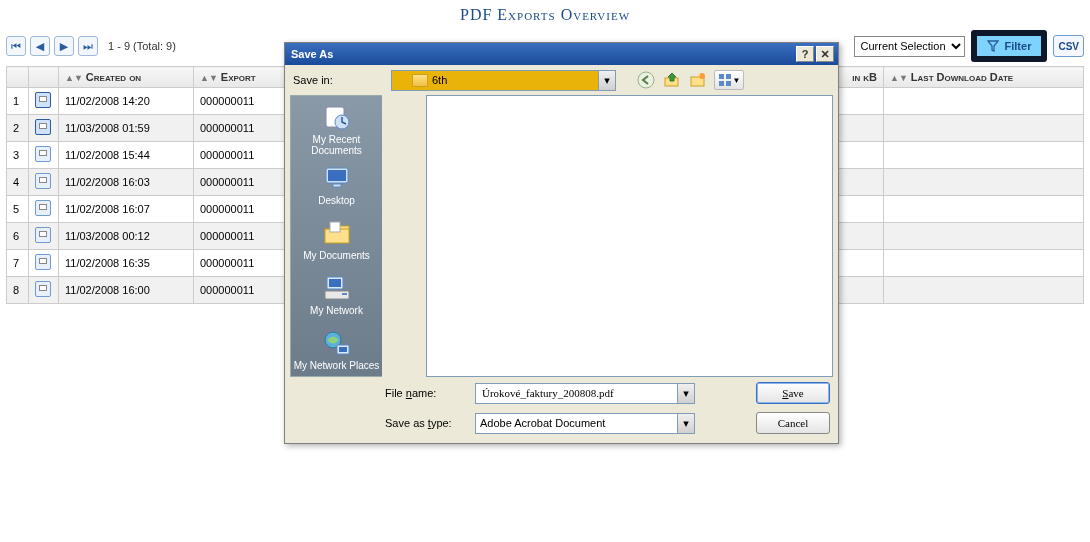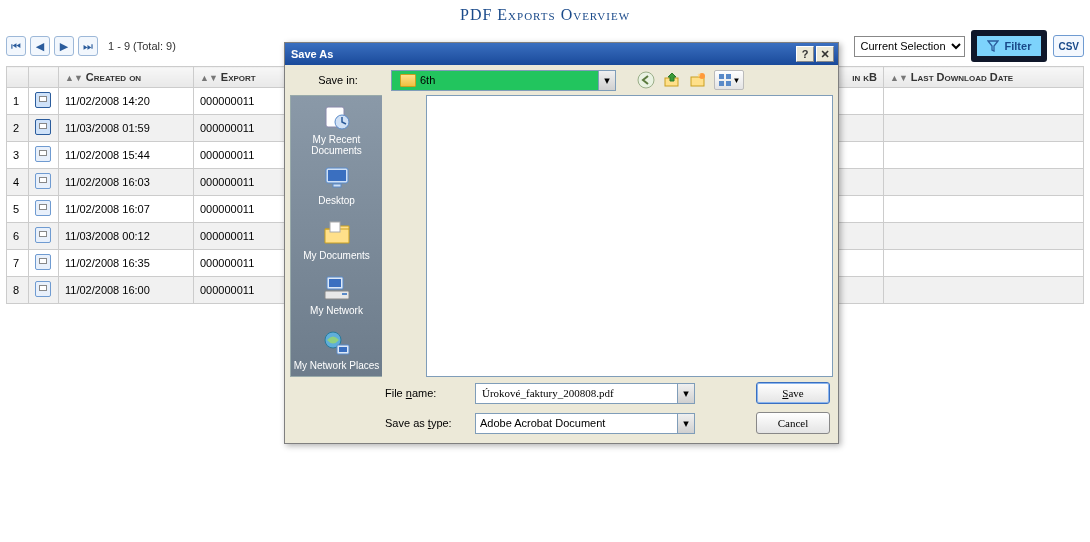--- a/index.html
+++ b/index.html
@@ -161,30 +161,30 @@
     cursor: pointer;
     font-weight: bold;
   }
   .dlg-header {
     display: flex;
     align-items: center;
     height: 30px;
     padding: 0 8px;
     gap: 8px;
   }
-  .dlg-header label { width: 90px; text-align: center; color: #000; }
+  .dlg-header label { width: 90px; text-align: left; color: #000; }
   .savein-select {
     flex: 0 0 225px;
     height: 21px;
     border: 1px solid #7f9db9;
-    background: #22c55e;
+    background: #eab308;
     display: flex;
     align-items: center;
     position: relative;
-    padding-left: 8px;
+    padding-left: 20px;
   }
   .savein-select .folder {
     width: 16px; height: 13px;
     background: linear-gradient(#ffe08a,#f0c040);
     border: 1px solid #caa020;
     border-radius: 1px;
     margin-right: 4px;
   }
   .savein-select .dd {
     position: absolute; right: 0; top: 0; bottom: 0; width: 17px;

